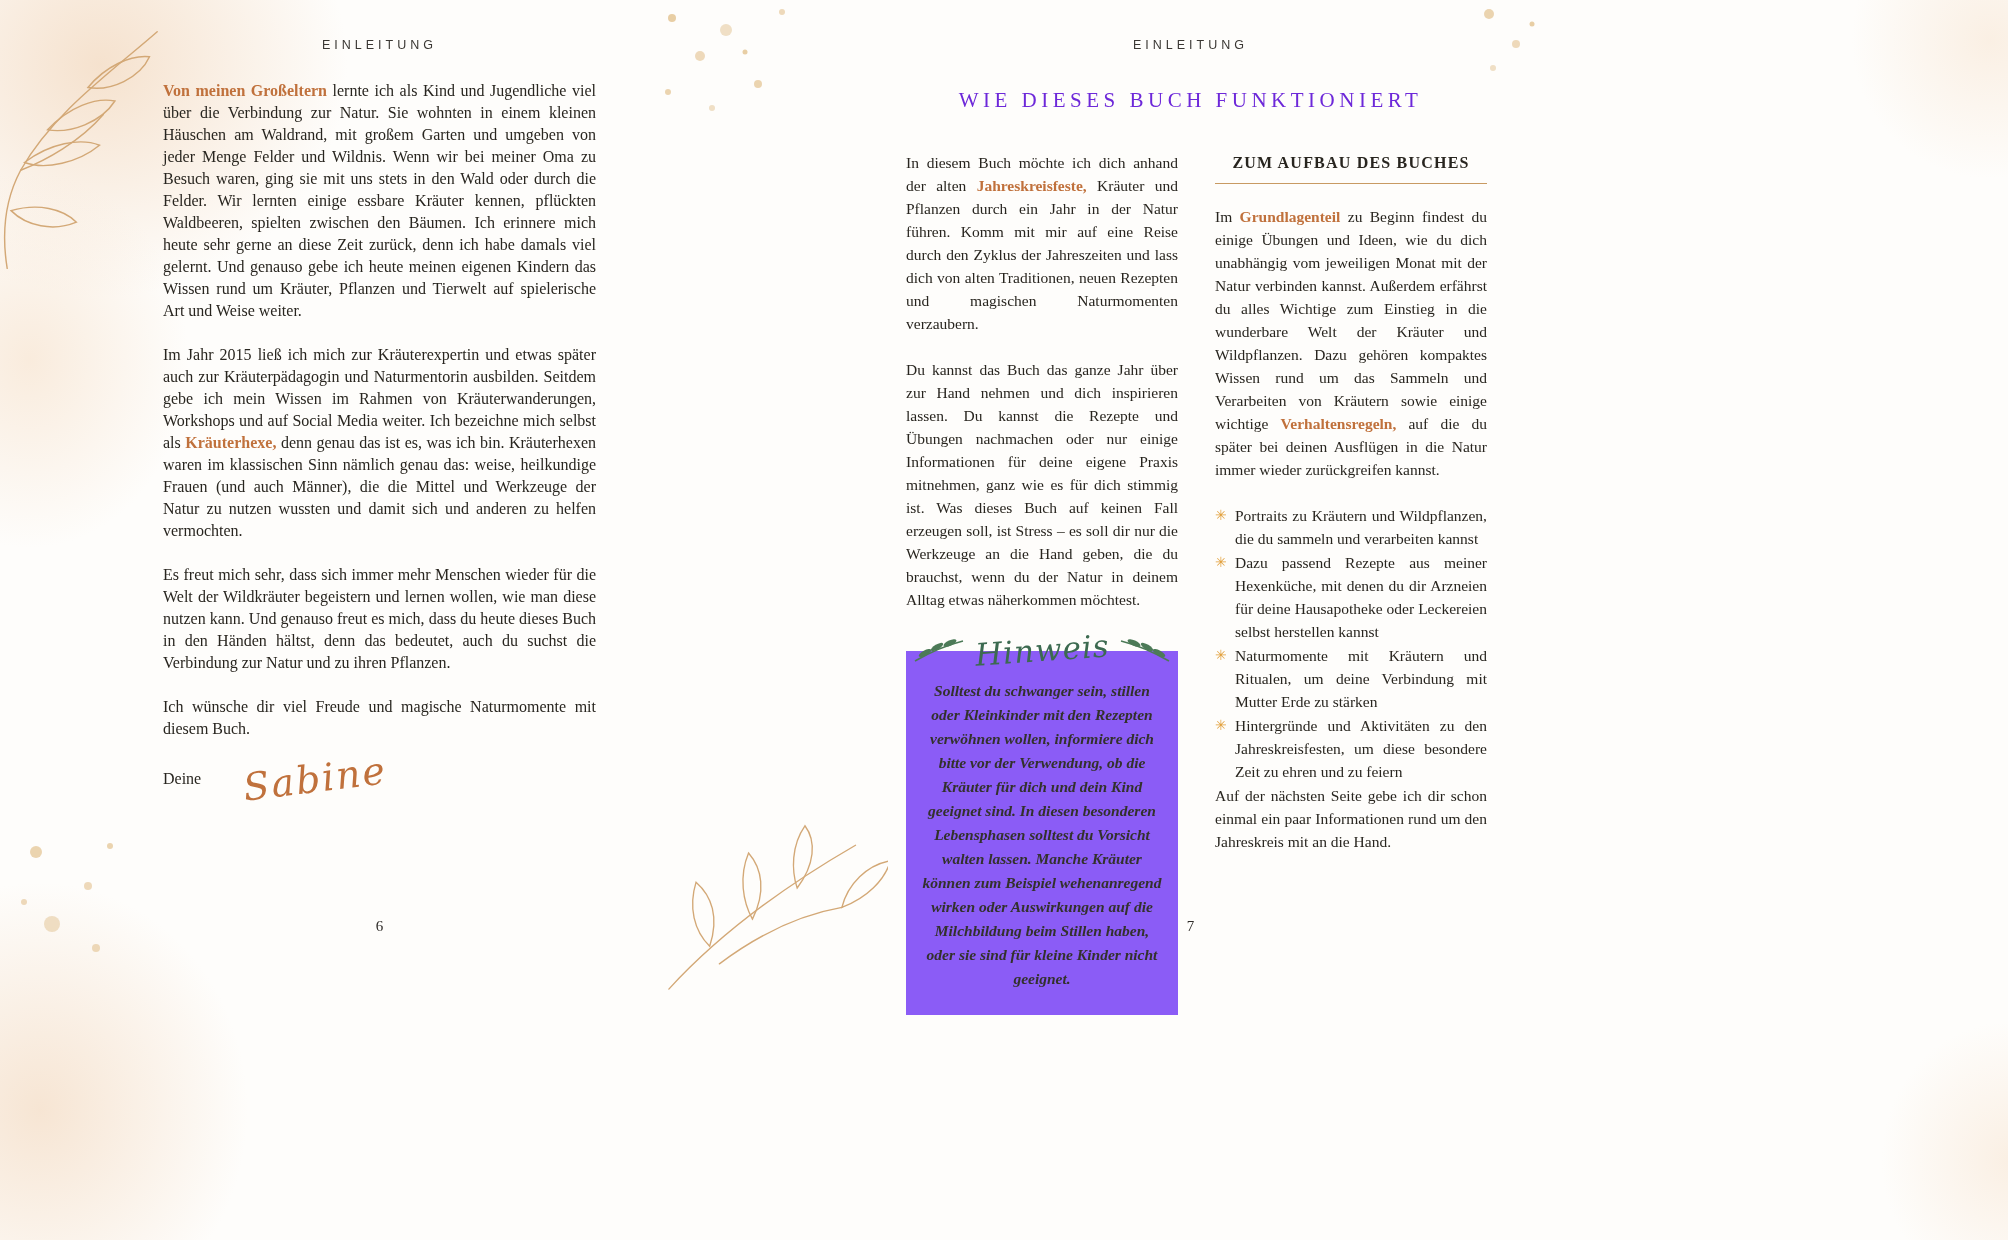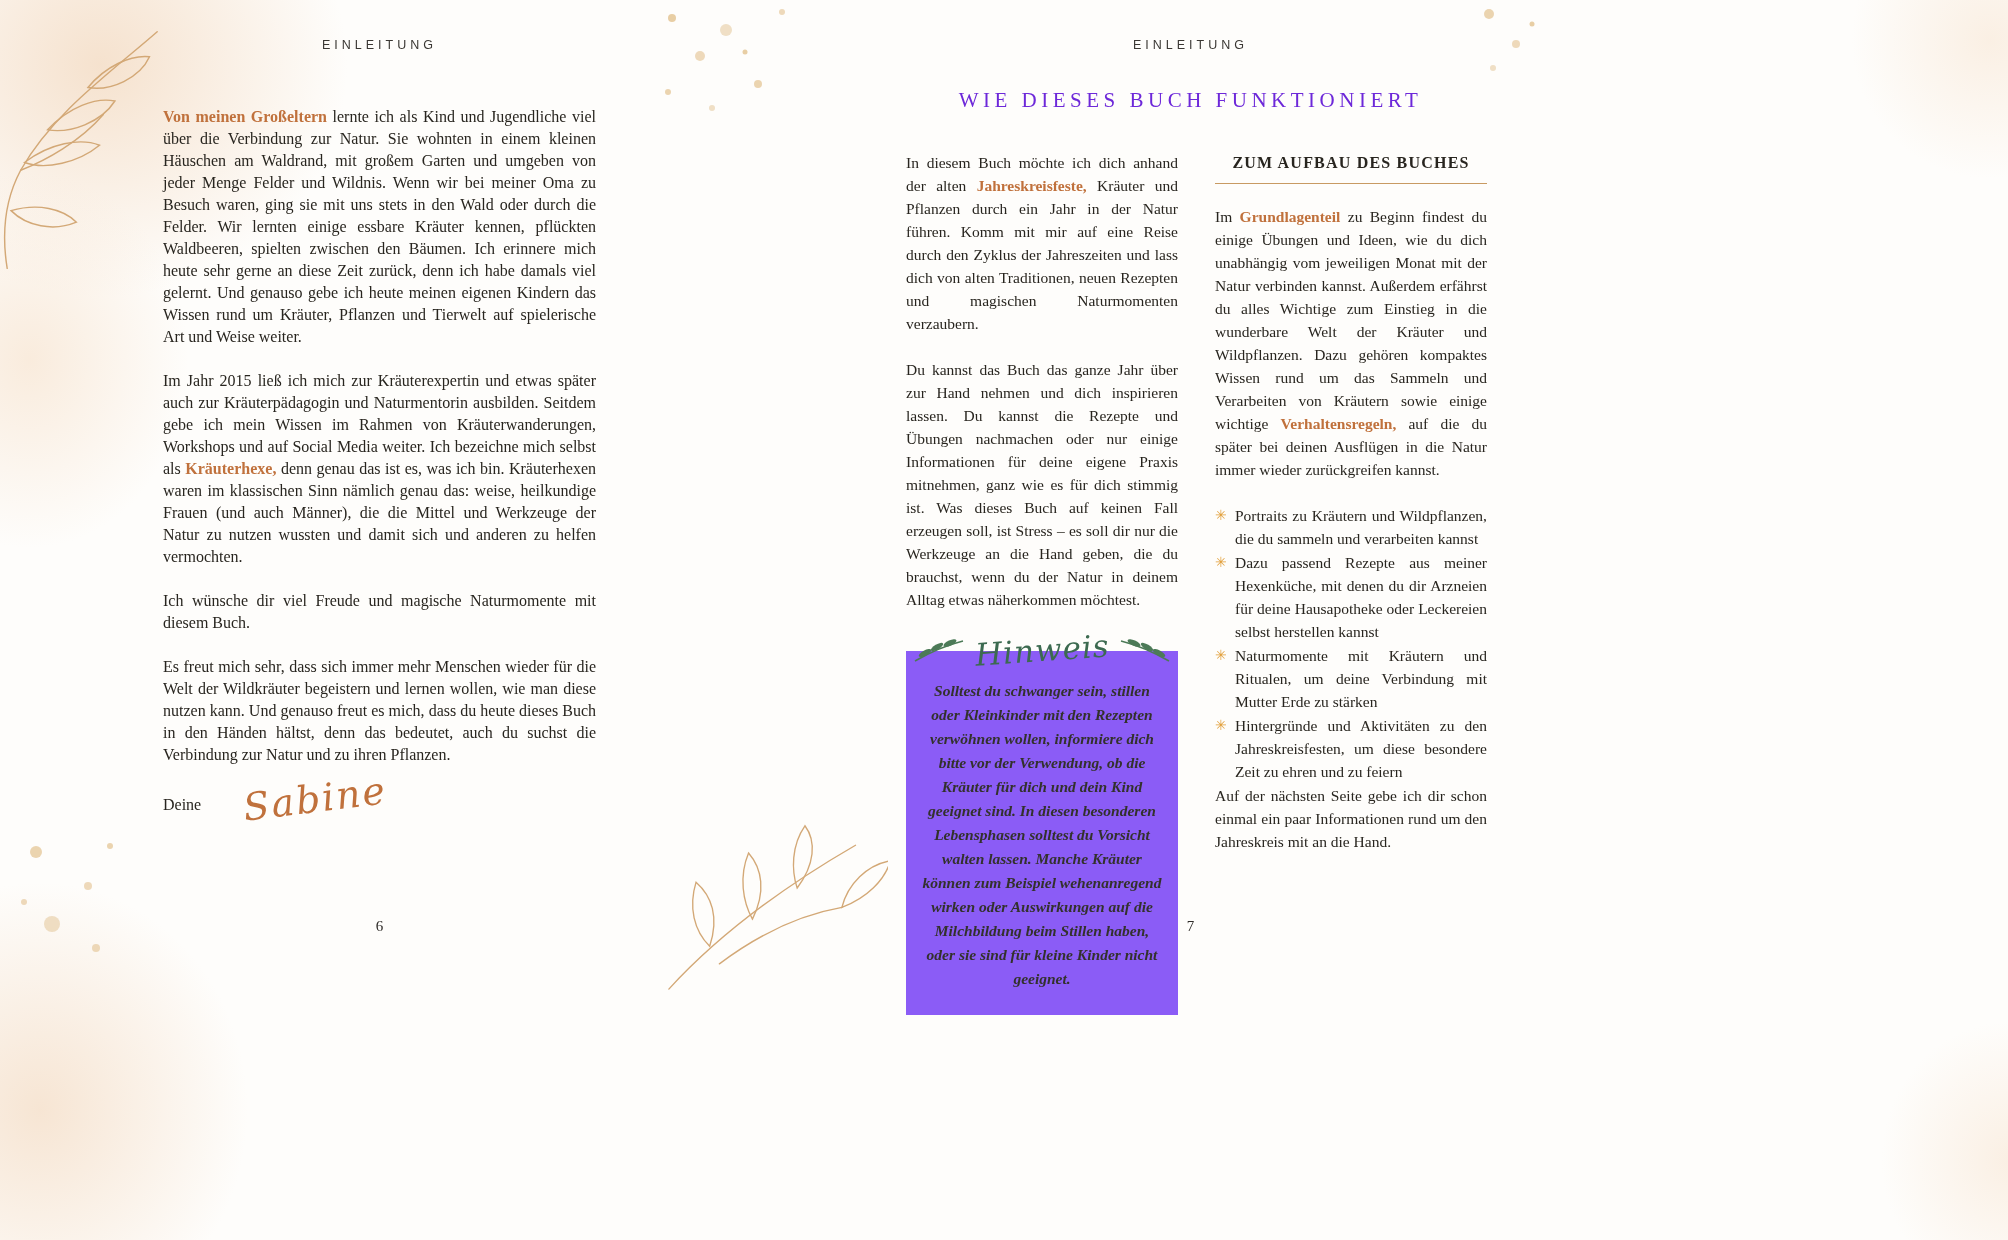--- a/index.html
+++ b/index.html
@@ -34,23 +34,23 @@
     color:#3a3733; text-align:center; font-weight:normal;
   }
   .content { position:absolute; z-index:1; }
   .page-num {
     position:absolute; z-index:1; top:918px;
     font-size:15px; color:#2e2b28; text-align:center;
   }
   .accent { color:#c0713c; font-weight:bold; }
   
   .left-page { left:163px; top:38px; width:433px; }
-  .left-body { margin-top:54px; font-size:16px; line-height:22px; text-align:justify; }
+  .left-body { margin-top:28px; font-size:16px; line-height:22px; text-align:justify; }
   .left-body p { margin-bottom:22px; }
-  .sig-row { display:flex; align-items:center; margin-top:28px; }
+  .sig-row { display:flex; align-items:flex-end; margin-top:28px; }
   .sig-label { font-size:16px; line-height:22px; }
   .signature {
     font-family:"DejaVu Serif", serif; font-style:italic;
     font-size:38px; color:#c0713c;
     margin-left:42px; margin-top:-12px;
     display:inline-block; transform:rotate(-7deg);
     letter-spacing:2px;
   }
   
   .right-page { left:894px; top:38px; width:593px; }
@@ -146,22 +146,22 @@
     <circle cx="24" cy="92" r="3" opacity=".6"></circle>
       <circle cx="96" cy="138" r="4" opacity=".6"></circle>
   </g>
 </svg>
 
 <div class="content left-page">
   <div class="page-header">EINLEITUNG</div>
   <div class="left-body">
     <p><span class="accent">Von meinen Großeltern</span><span> lernte ich als Kind und Jugendliche viel über die Verbindung zur Natur. Sie wohnten in einem kleinen Häuschen am Waldrand, mit großem Garten und umgeben von jeder Menge Felder und Wildnis. Wenn wir bei meiner Oma zu Besuch waren, ging sie mit uns stets in den Wald oder durch die Felder. Wir lernten einige essbare Kräuter kennen, pflückten Waldbeeren, spielten zwischen den Bäumen. Ich erinnere mich heute sehr gerne an diese Zeit zurück, denn ich habe damals viel gelernt. Und genauso gebe ich heute meinen eigenen Kindern das Wissen rund um Kräuter, Pflanzen und Tierwelt auf spielerische Art und Weise weiter.</span></p>
     <p><span>Im Jahr 2015 ließ ich mich zur Kräuterexpertin und etwas später auch zur Kräuterpädagogin und Naturmentorin ausbilden. Seitdem gebe ich mein Wissen im Rahmen von Kräuterwanderungen, Workshops und auf Social Media weiter. Ich bezeichne mich selbst als </span><span class="accent">Kräuterhexe,</span><span> denn genau das ist es, was ich bin. Kräuterhexen waren im klassischen Sinn nämlich genau das: weise, heilkundige Frauen (und auch Männer), die die Mittel und Werkzeuge der Natur zu nutzen wussten und damit sich und anderen zu helfen vermochten.</span></p>
+    <p>Es freut mich sehr, dass sich immer mehr Menschen wieder für die Welt der Wildkräuter begeistern und lernen wollen, wie man diese nutzen kann. Und genauso freut es mich, dass du heute dieses Buch in den Händen hältst, denn das bedeutet, auch du suchst die Verbindung zur Natur und zu ihren Pflanzen.</p>
     <p>Ich wünsche dir viel Freude und magische Naturmomente mit diesem Buch.</p>
-    <p>Es freut mich sehr, dass sich immer mehr Menschen wieder für die Welt der Wildkräuter begeistern und lernen wollen, wie man diese nutzen kann. Und genauso freut es mich, dass du heute dieses Buch in den Händen hältst, denn das bedeutet, auch du suchst die Verbindung zur Natur und zu ihren Pflanzen.</p>
     <div class="sig-row">
       <span class="sig-label">Deine</span>
       <span class="signature">Sabine</span>
     </div>
   </div>
 </div>
 <div class="page-num" style="left:163px; width:433px;">6</div>
 
 <div class="content right-page">
   <div class="page-header">EINLEITUNG</div>

